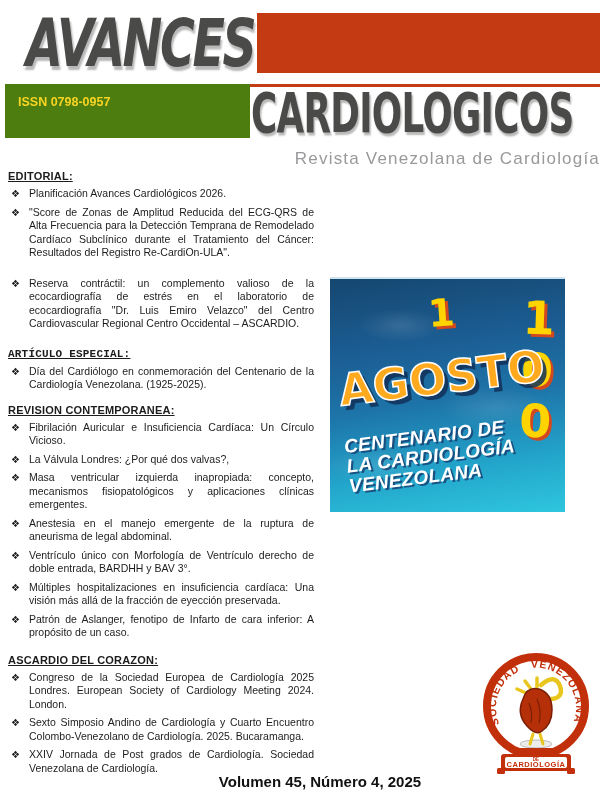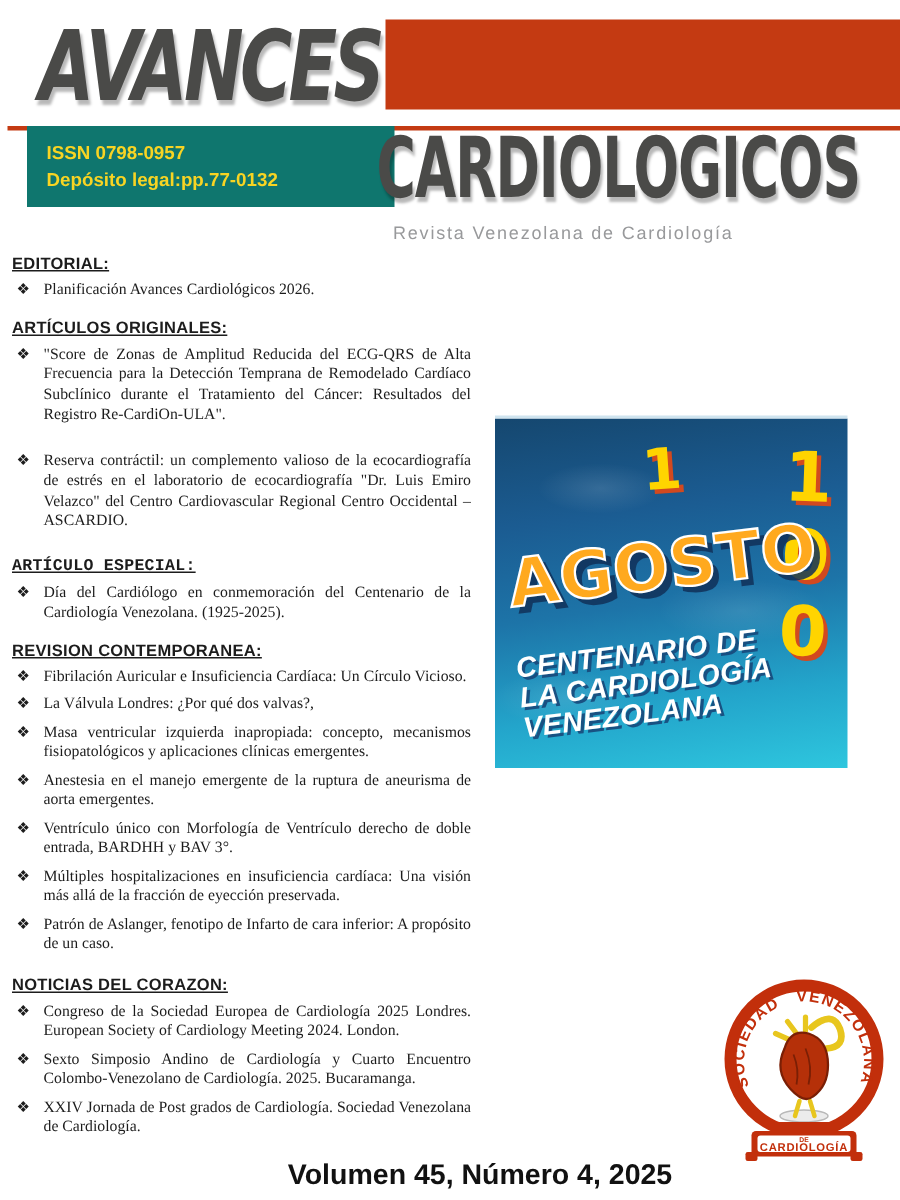--- a/index.html
+++ b/index.html
@@ -6,36 +6,36 @@
   body{font-family:"Liberation Sans",sans-serif;background:#e8e8e8;}
   .page{position:relative;width:600px;height:800px;background:#ffffff;overflow:hidden;margin:0 auto;}
 
   
   .red-block-top{position:absolute;left:257px;top:13px;width:343px;height:60px;background:#c43a12;}
   .title-avances{position:absolute;left:26px;top:6px;font-family:"DejaVu Sans",sans-serif;
     font-weight:bold;font-style:italic;font-size:58px;color:#4a4a48;letter-spacing:-3px;
     transform:scale(0.82,1.12);transform-origin:top left;white-space:nowrap;
     text-shadow:2px 3px 2px rgba(0,0,0,0.28);}
   .red-rule{position:absolute;left:5px;top:84px;width:595px;height:3px;background:#c43a12;}
-  .issn-box{position:absolute;left:18px;top:84px;width:245px;height:54px;background:#0f766e;
+  .issn-box{position:absolute;left:5px;top:84px;width:245px;height:54px;background:#4d7c0f;
     color:#f8d423;font-weight:bold;font-size:12.5px;line-height:1.4;padding:10px 0 0 13px;box-sizing:border-box;}
   .title-cardio{position:absolute;left:251px;top:80px;font-family:"DejaVu Sans",sans-serif;
     font-weight:bold;font-size:50px;color:#4a4a48;letter-spacing:-1px;
     transform:scale(0.715,1.12);transform-origin:top left;white-space:nowrap;
     text-shadow:2px 3px 2px rgba(0,0,0,0.28);}
-  .subtitle{position:absolute;left:262px;top:149px;width:338px;text-align:left;
-    color:#98999b;font-size:12px;letter-spacing:1.2px;line-height:1.15;}
+  .subtitle{position:absolute;left:262px;top:149px;width:338px;text-align:right;
+    color:#98999b;font-size:17px;letter-spacing:1.2px;line-height:1.15;}
 
   
   .toc{position:absolute;left:8px;top:170px;width:306px;color:#1c1c1c;}
   .toc-title{font-weight:bold;font-size:11px;text-decoration:underline;margin:12px 0 5px 0;letter-spacing:0.2px;}
   .toc-section:first-child .toc-title{margin-top:0;}
   .toc-item{display:flex;margin:0 0 5px 0;font-size:10.5px;line-height:13.5px;}
   .toc-item .bullet{flex:0 0 21px;font-size:10px;padding-left:3px;box-sizing:border-box;}
-  .toc-item .item-text{flex:1;text-align:justify;font-family:Liberation Serif, serif;}
+  .toc-item .item-text{flex:1;text-align:justify;}
   .toc-section:nth-child(2) .toc-item{margin-bottom:17px;}
   .toc-section:nth-child(3) .toc-title{margin-top:4px;font-family:Liberation Mono, monospace;}
   .toc-section:nth-child(6) .toc-title{margin-top:14px;}
   .toc-section:nth-child(7) .toc-title{margin-top:26px;}
 
   
   .poster{position:absolute;left:330px;top:277px;width:235px;height:235px;overflow:hidden;
     background:linear-gradient(172deg,#15476f 0%,#1b5c92 28%,#1d74a8 52%,#23a5cb 78%,#2ec6de 100%);
     border-top:2px solid #cfe4ef;box-sizing:border-box;}
   .poster::before{content:"";position:absolute;inset:0;
@@ -49,54 +49,52 @@
     color:#ffd400;text-shadow:3px 3px 0 #d2491f;transform:rotate(2deg);}
   .p-month{position:absolute;left:6px;top:86px;font-family:"DejaVu Sans",sans-serif;font-weight:bold;
     font-size:44px;color:#ffa91e;letter-spacing:0px;transform:rotate(-7deg);transform-origin:left top;
     -webkit-text-stroke:1.5px #ffffff;text-shadow:4px 5px 0 rgba(17,48,88,0.85);}
   .p-caption{position:absolute;left:13px;top:158px;transform:rotate(-7deg);transform-origin:left top;
     color:#ffffff;font-weight:bold;font-style:italic;font-size:19px;line-height:1.05;letter-spacing:0.3px;
     text-shadow:2px 2px 0 rgba(23,72,122,0.9);white-space:nowrap;}
 
   
   .footer{position:absolute;left:150px;top:773px;width:340px;text-align:center;
-    font-weight:bold;font-size:19px;color:#111111;}
+    font-weight:bold;font-size:15px;color:#111111;}
 
   
   .logo{position:absolute;left:481px;top:651px;width:110px;height:128px;}
 </style>
 </head>
 <body>
 
 <div class="page">
 
   <div class="red-block-top"></div>
   <div class="title-avances">AVANCES</div>
 
   <div class="red-rule"></div>
   <div class="issn-box">
     <div>ISSN 0798-0957</div>
-    <div>Depósito legal:pp.77-0132</div>
   </div>
   <div class="title-cardio">CARDIOLOGICOS</div>
 
   <div class="subtitle">
     <div>Revista Venezolana de Cardiología</div>
   </div>
 
   <div class="toc" id="toc">
       <div class="toc-section">
         <div class="toc-title">EDITORIAL:</div>
         <div class="toc-item">
           <span class="bullet">❖</span>
           <span class="item-text">Planificación Avances Cardiológicos 2026.</span>
         </div>
       </div>
       <div class="toc-section">
-        <div class="toc-title">ARTÍCULOS ORIGINALES:</div>
         <div class="toc-item">
           <span class="bullet">❖</span>
           <span class="item-text">"Score de Zonas de Amplitud Reducida del ECG-QRS de Alta Frecuencia para la Detección Temprana de Remodelado Cardíaco Subclínico durante el Tratamiento del Cáncer: Resultados del Registro Re-CardiOn-ULA".</span>
         </div>
         <div class="toc-item">
           <span class="bullet">❖</span>
           <span class="item-text">Reserva contráctil: un complemento valioso de la ecocardiografía de estrés en el laboratorio de ecocardiografía "Dr. Luis Emiro Velazco" del Centro Cardiovascular Regional Centro Occidental – ASCARDIO.</span>
         </div>
       </div>
       <div class="toc-section">
@@ -115,39 +113,39 @@
         <div class="toc-item">
           <span class="bullet">❖</span>
           <span class="item-text">La Válvula Londres: ¿Por qué dos valvas?,</span>
         </div>
         <div class="toc-item">
           <span class="bullet">❖</span>
           <span class="item-text">Masa ventricular izquierda inapropiada: concepto, mecanismos fisiopatológicos y aplicaciones clínicas emergentes.</span>
         </div>
         <div class="toc-item">
           <span class="bullet">❖</span>
-          <span class="item-text">Anestesia en el manejo emergente de la ruptura de aneurisma de aorta emergentes.</span>
+          <span class="item-text">Anestesia en el manejo emergente de la ruptura de aneurisma de legal abdominal.</span>
         </div>
       </div>
       <div class="toc-section">
         <div class="toc-item">
           <span class="bullet">❖</span>
           <span class="item-text">Ventrículo único con Morfología de Ventrículo derecho de doble entrada, BARDHH y BAV 3°.</span>
         </div>
         <div class="toc-item">
           <span class="bullet">❖</span>
           <span class="item-text">Múltiples hospitalizaciones en insuficiencia cardíaca: Una visión más allá de la fracción de eyección preservada.</span>
         </div>
         <div class="toc-item">
           <span class="bullet">❖</span>
           <span class="item-text">Patrón de Aslanger, fenotipo de Infarto de cara inferior: A propósito de un caso.</span>
         </div>
       </div>
       <div class="toc-section">
-        <div class="toc-title">NOTICIAS DEL CORAZON:</div>
+        <div class="toc-title">ASCARDIO DEL CORAZON:</div>
         <div class="toc-item">
           <span class="bullet">❖</span>
           <span class="item-text">Congreso de la Sociedad Europea de Cardiología 2025 Londres. European Society of Cardiology Meeting 2024. London.</span>
         </div>
         <div class="toc-item">
           <span class="bullet">❖</span>
           <span class="item-text">Sexto Simposio Andino de Cardiología y Cuarto Encuentro Colombo-Venezolano de Cardiología. 2025. Bucaramanga.</span>
         </div>
         <div class="toc-item">
           <span class="bullet">❖</span>

